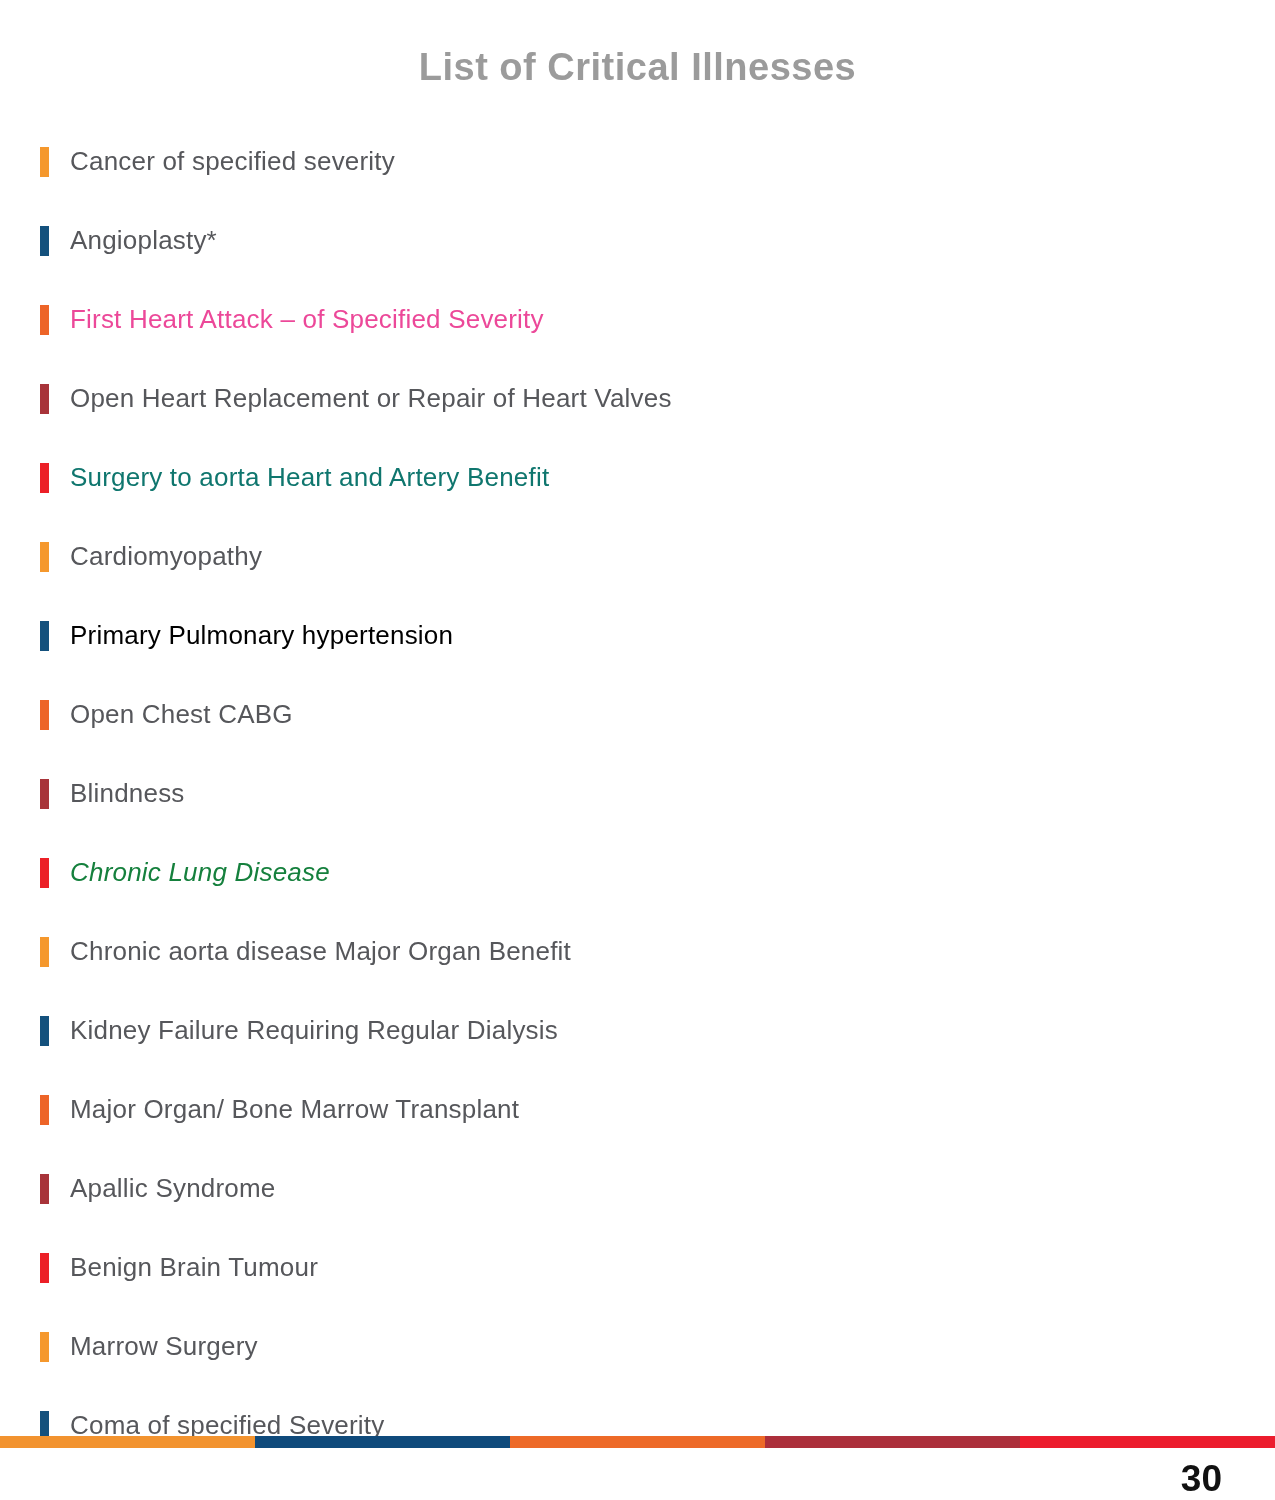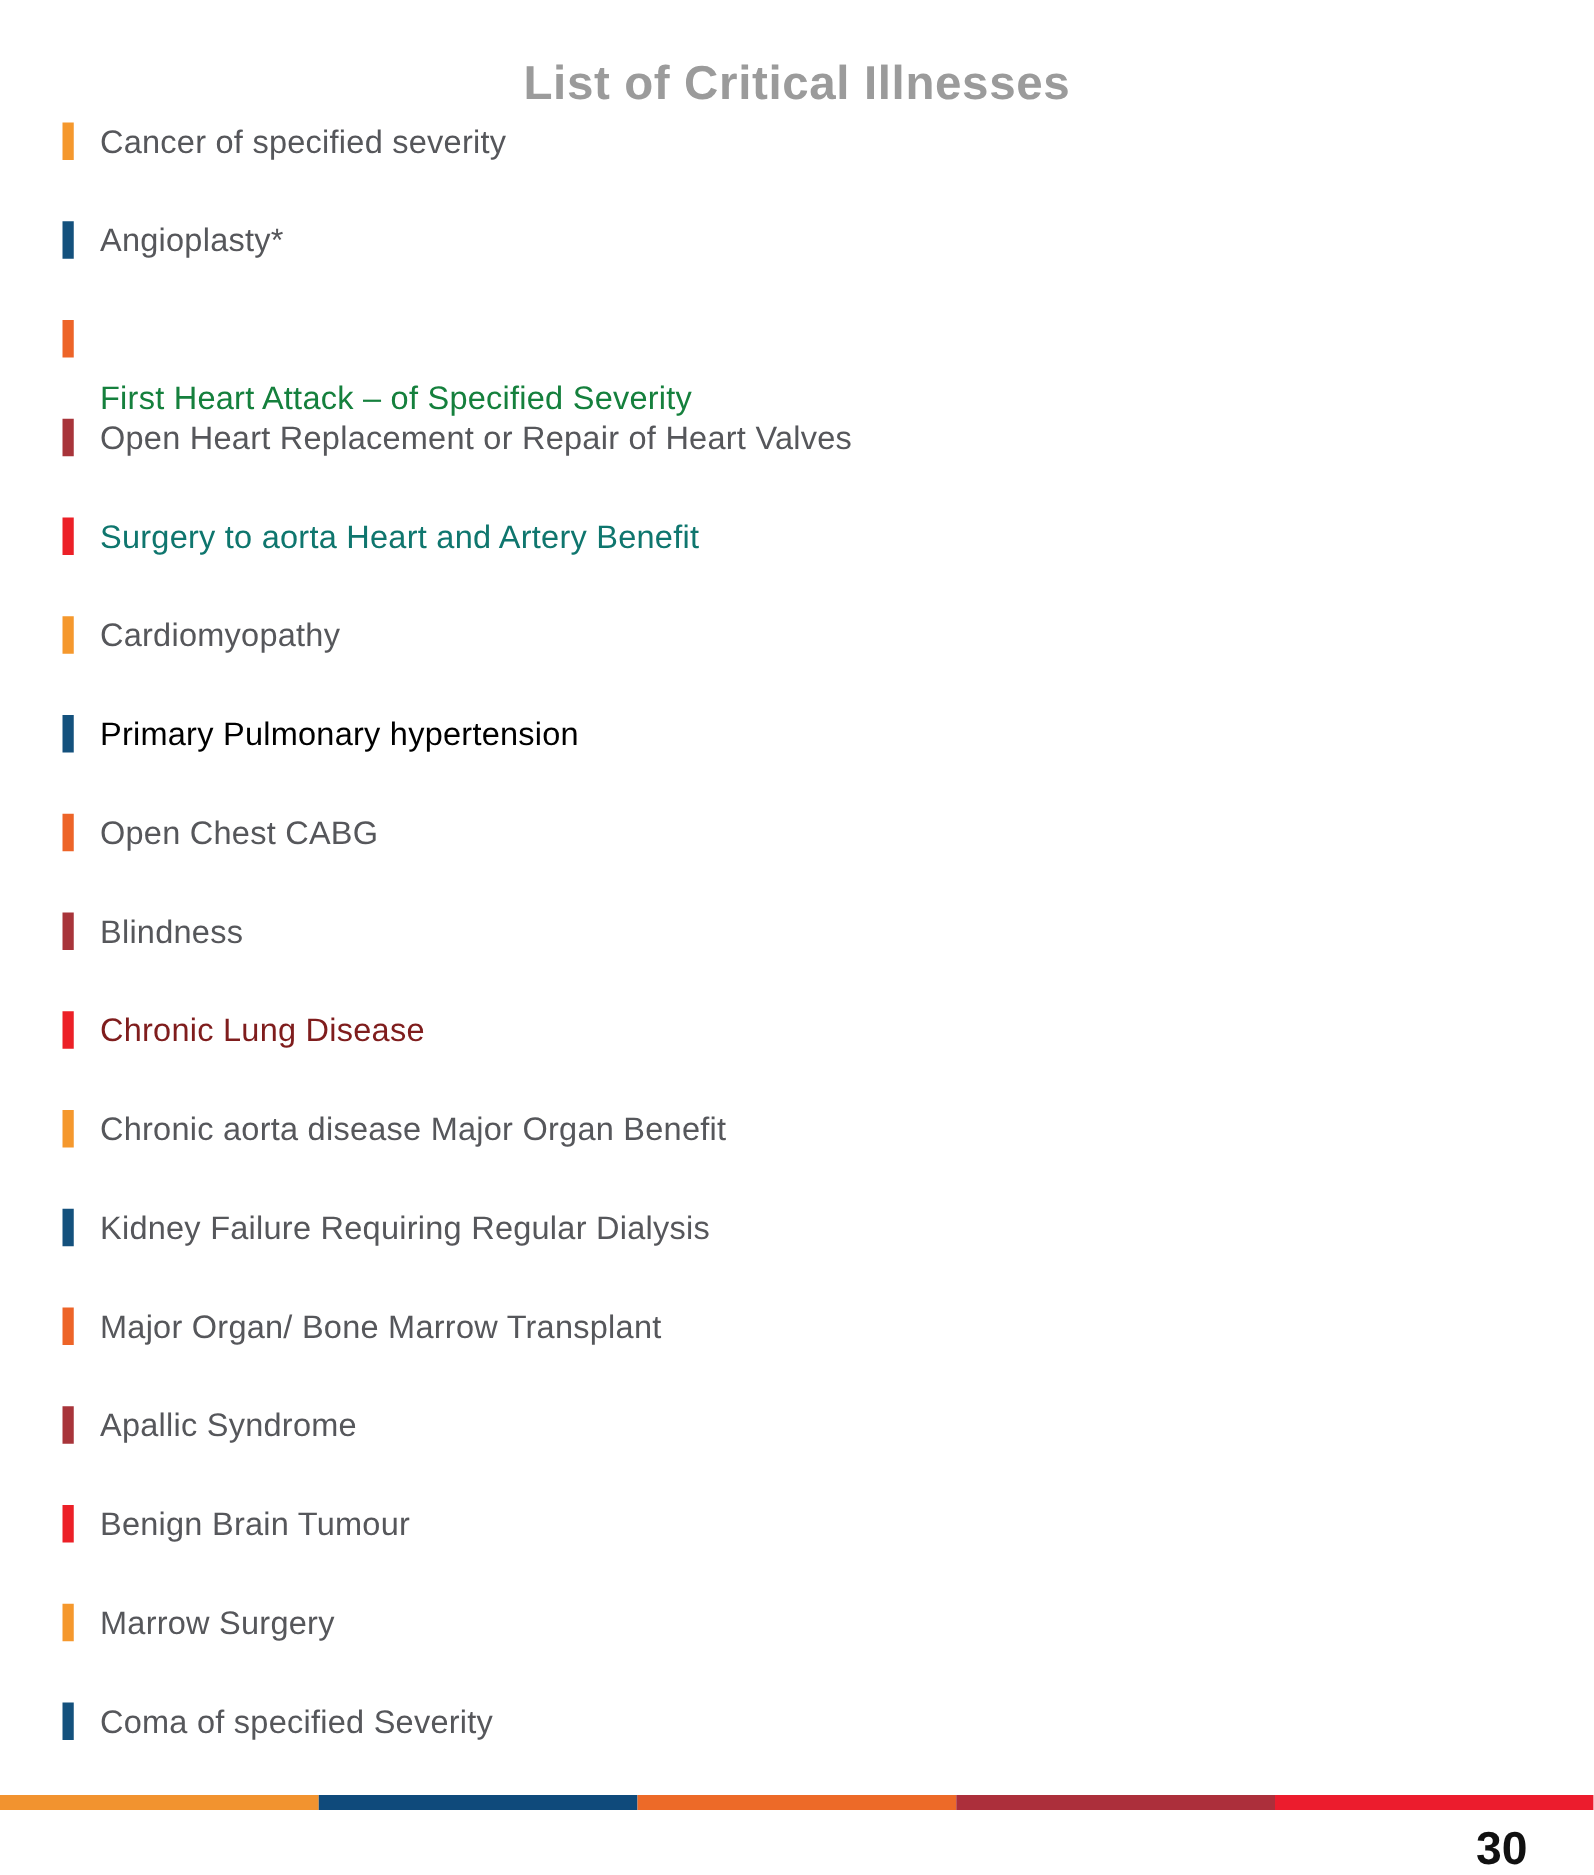--- a/index.html
+++ b/index.html
@@ -25,22 +25,22 @@
   }
 
   .illness-list {
     list-style: none;
     margin-top: 9px;
   }
 
   .illness-item {
     height: 79px;
     display: flex;
-    align-items: flex-start;
-    padding-left: 50px;
+    align-items: flex-end;
+    padding-left: 40px;
   }
 
   .marker {
     display: inline-block;
     width: 9px;
     height: 30px;
     margin-right: 21px;
     flex: 0 0 auto;
   }
 
@@ -82,21 +82,21 @@
       <li class="illness-item">
         <span class="marker" style="background: rgb(245, 152, 45);"></span>
         <span class="illness-label" style="color: rgb(86, 87, 91);">Cancer of specified severity</span>
       </li>
       <li class="illness-item">
         <span class="marker" style="background: rgb(20, 81, 125);"></span>
         <span class="illness-label" style="color: rgb(86, 87, 91);">Angioplasty*</span>
       </li>
       <li class="illness-item">
         <span class="marker" style="background: rgb(237, 100, 40);"></span>
-        <span class="illness-label" style="color: #15803d; margin-top: 47px;">First Heart Attack – of Specified Severity</span>
+        <span class="illness-label" style="color: #ec4899; margin-top: 47px;">First Heart Attack – of Specified Severity</span>
       </li>
       <li class="illness-item">
         <span class="marker" style="background: rgb(168, 52, 58);"></span>
         <span class="illness-label" style="color: rgb(86, 87, 91);">Open Heart Replacement or Repair of Heart Valves</span>
       </li>
       <li class="illness-item">
         <span class="marker" style="background: rgb(236, 32, 39);"></span>
         <span class="illness-label" style="color: #0f766e;">Surgery to aorta Heart and Artery Benefit</span>
       </li>
       <li class="illness-item">
@@ -110,21 +110,21 @@
       <li class="illness-item">
         <span class="marker" style="background: rgb(237, 100, 40);"></span>
         <span class="illness-label" style="color: rgb(86, 87, 91);">Open Chest CABG</span>
       </li>
       <li class="illness-item">
         <span class="marker" style="background: rgb(168, 52, 58);"></span>
         <span class="illness-label" style="color: rgb(86, 87, 91);">Blindness</span>
       </li>
       <li class="illness-item">
         <span class="marker" style="background: rgb(236, 32, 39);"></span>
-        <span class="illness-label" style="color: #7f1d1d;">Chronic Lung Disease</span>
+        <span class="illness-label" style="color: #15803d; font-style: italic;">Chronic Lung Disease</span>
       </li>
       <li class="illness-item">
         <span class="marker" style="background: rgb(245, 152, 45);"></span>
         <span class="illness-label" style="color: rgb(86, 87, 91);">Chronic aorta disease Major Organ Benefit</span>
       </li>
       <li class="illness-item">
         <span class="marker" style="background: rgb(20, 81, 125);"></span>
         <span class="illness-label" style="color: rgb(86, 87, 91);">Kidney Failure Requiring Regular Dialysis</span>
       </li>
       <li class="illness-item">

